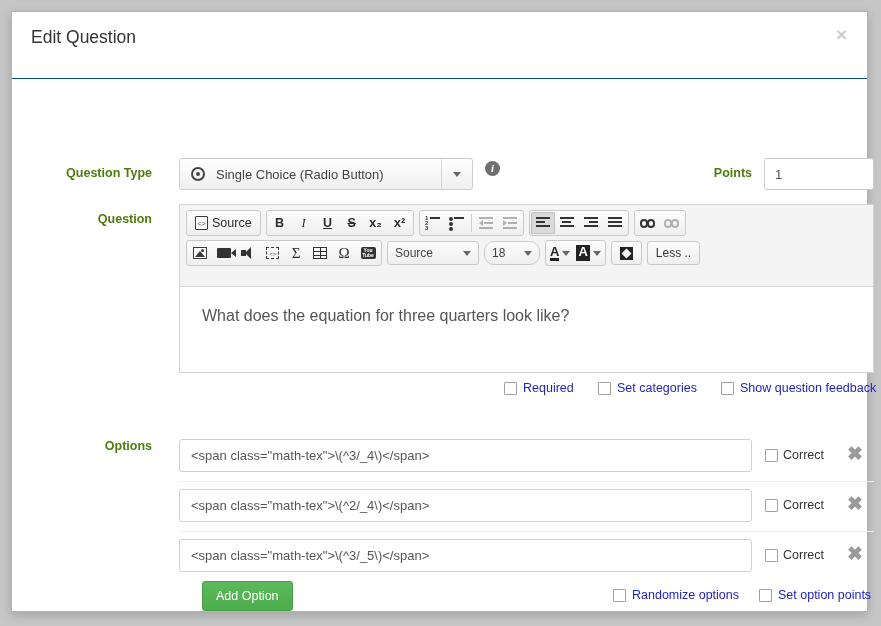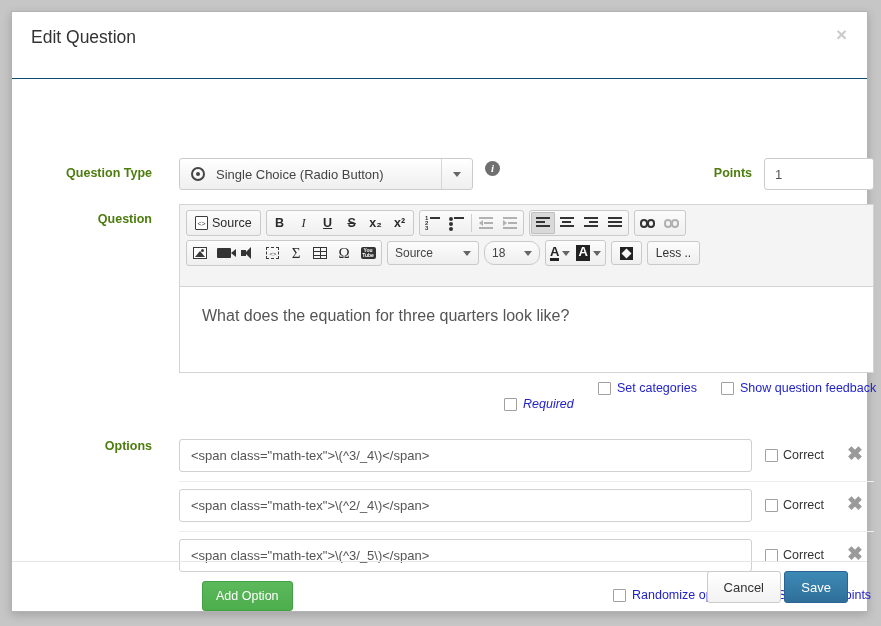--- a/index.html
+++ b/index.html
@@ -713,21 +713,21 @@
           </div>
           <div class="tb-simple">Less ..</div>
         </div>
       </div>
 
       <div class="editor-body">
         <div class="editor-text">What does the equation for three quarters look like?</div>
       </div>
     </div>
 
-    <div class="chk-row" style="left:492px; top:318px;font-style:italic;">
+    <div class="chk-row" style="left:492px; top:302px;">
       <span class="chk"></span>
       <span class="chk-label">Required</span>
     </div>
     <div class="chk-row" style="left:586px; top:302px;">
       <span class="chk"></span>
       <span class="chk-label">Set categories</span>
     </div>
     <div class="chk-row" style="left:709px; top:302px;">
       <span class="chk"></span>
       <span class="chk-label">Show question feedback</span>
@@ -768,18 +768,14 @@
       <span class="chk"></span>
       <span class="chk-label">Randomize options</span>
     </div>
     <div class="chk-row" style="left:747px; top:509px;">
       <span class="chk"></span>
       <span class="chk-label">Set option points</span>
     </div>
 
   </div>
 
-  <div class="modal-footer">
-    <button class="btn btn-cancel">Cancel</button>
-    <button class="btn btn-save">Save</button>
-  </div>
 
 </div>
 
 </body></html>

